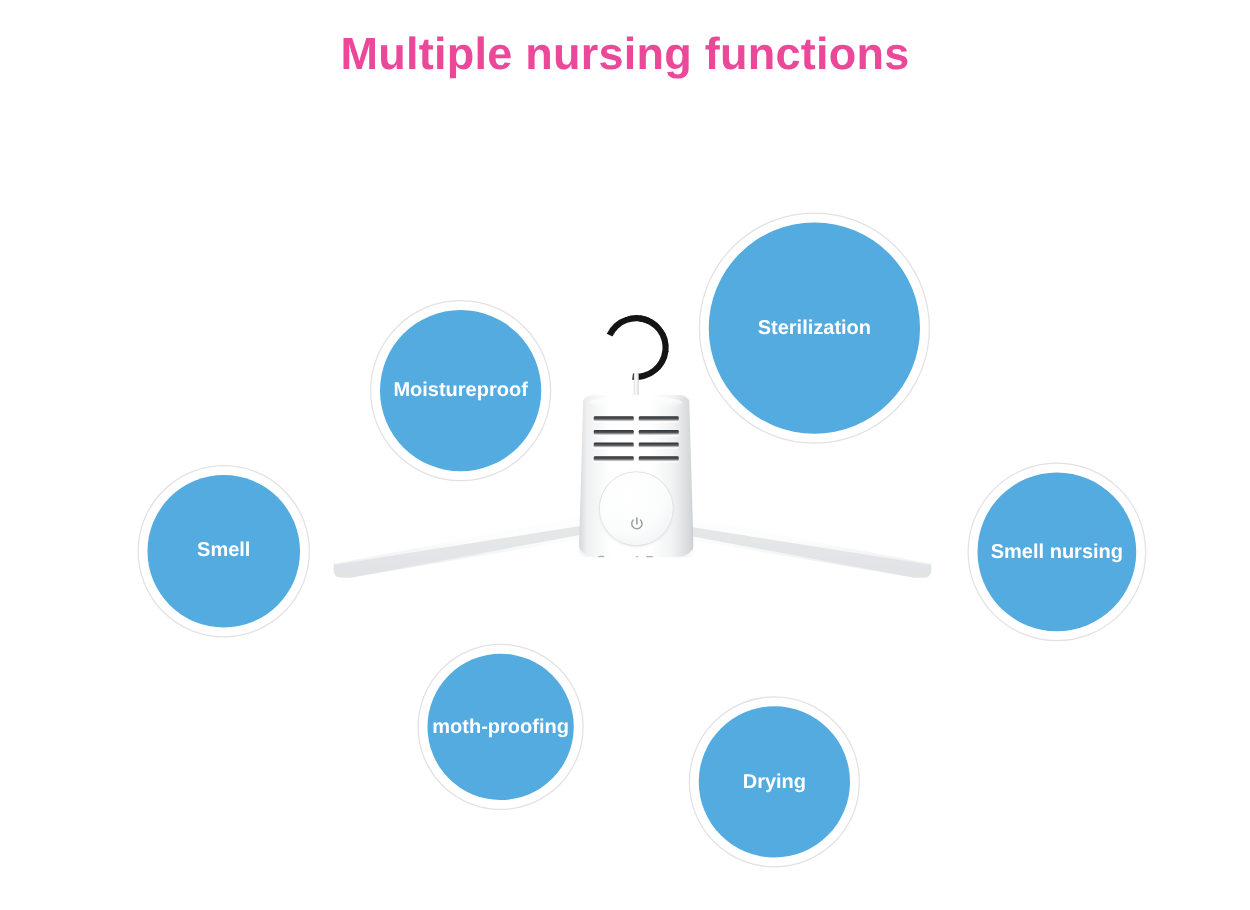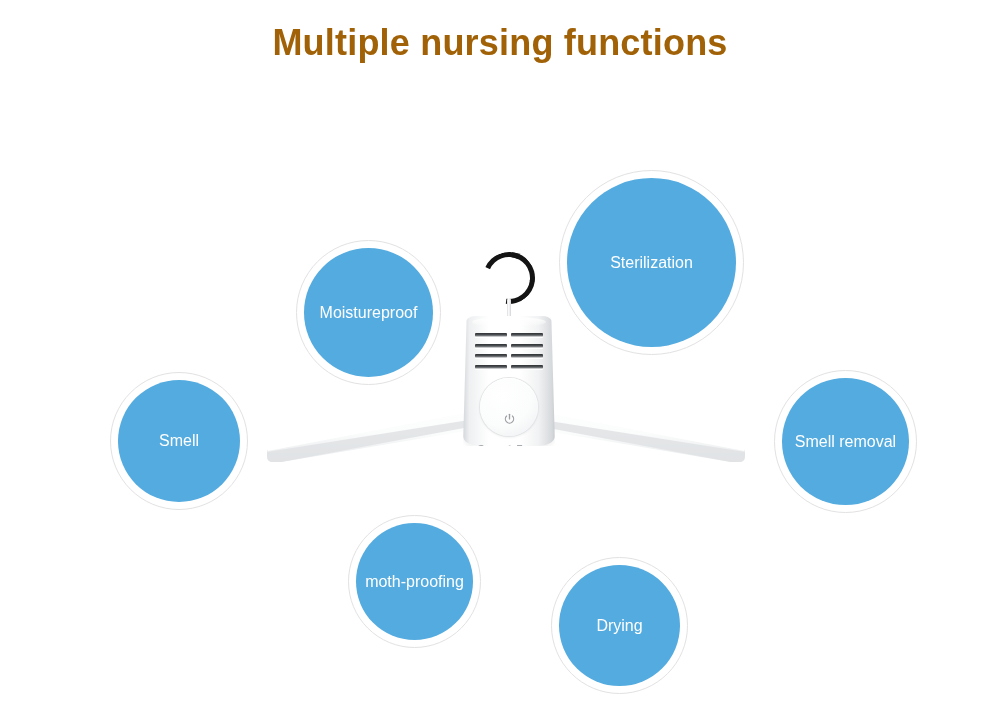--- a/index.html
+++ b/index.html
@@ -18,21 +18,21 @@
 
   
   .page-title {
     position: absolute;
     top: 22px;
     left: 0;
     width: 1000px;
     text-align: center;
     font-size: 36px;
     font-weight: 600;
-    color: #a16207;
+    color: #ec4899;
     letter-spacing: 0.2px;
     white-space: nowrap;
   }
 
   
   .bubble {
     position: absolute;
     border-radius: 50%;
     border: 1px solid #e2e2e2;
     background: #ffffff;
@@ -47,21 +47,21 @@
     top: 7px;
     right: 7px;
     bottom: 7px;
     border-radius: 50%;
     background: #53abdf;
   }
   .bubble-label {
     position: relative;
     z-index: 2;
     color: #ffffff;
-    font-weight: 400;
+    font-weight: 700;
     font-size: 16px;
     white-space: nowrap;
     text-align: center;
     line-height: 1;
   }
 
   
   .product {
     position: absolute;
     left: 255px;
@@ -226,24 +226,24 @@
   <span class="bubble-label">Moistureproof</span>
 </div>
 
 <div class="bubble" style="left: 110px; top: 372px; width: 138px; height: 138px; border-color: rgb(226, 226, 226);">
   <div class="bubble-fill" style="background: rgb(83, 171, 223);"></div>
   <span class="bubble-label">Smell</span>
 </div>
 
 <div class="bubble" style="left: 774px; top: 370px; width: 143px; height: 143px; border-color: rgb(226, 226, 226);">
   <div class="bubble-fill" style="background: rgb(83, 171, 223);"></div>
-  <span class="bubble-label">Smell removal</span>
-</div>
-
-<div class="bubble" style="left: 348px; top: 515px; width: 133px; height: 133px; border-color: rgb(226, 226, 226);">
+  <span class="bubble-label">Smell nursing</span>
+</div>
+
+<div class="bubble" style="left: 334px; top: 515px; width: 133px; height: 133px; border-color: rgb(226, 226, 226);">
   <div class="bubble-fill" style="background: rgb(83, 171, 223);"></div>
   <span class="bubble-label">moth-proofing</span>
 </div>
 
 <div class="bubble" style="left: 551px; top: 557px; width: 137px; height: 137px; border-color: rgb(226, 226, 226);">
   <div class="bubble-fill" style="background: rgb(83, 171, 223);"></div>
   <span class="bubble-label">Drying</span>
 </div>
 
 <div class="product">

